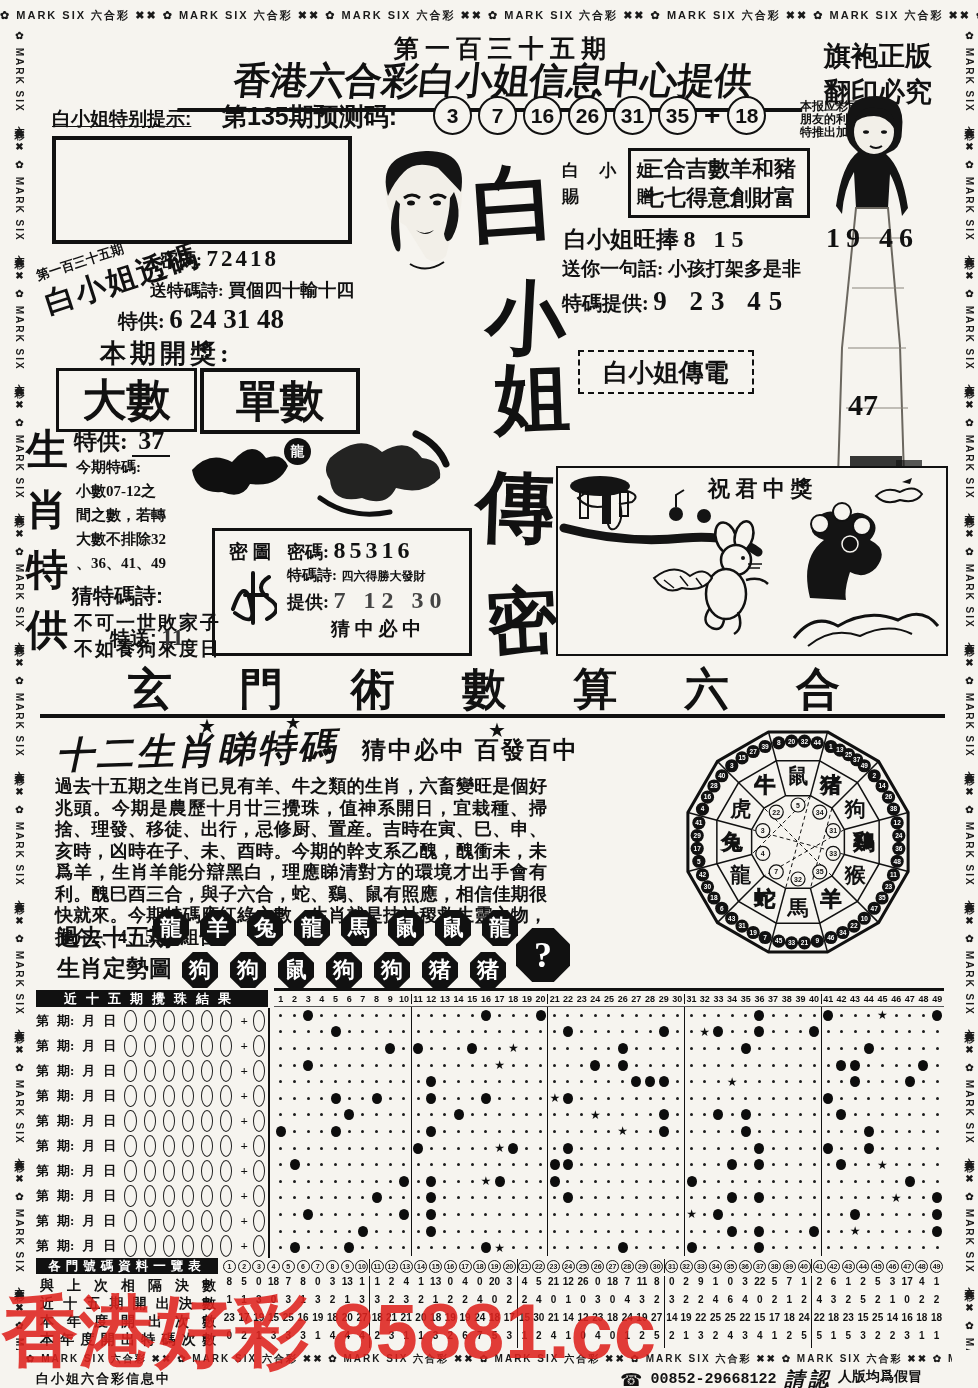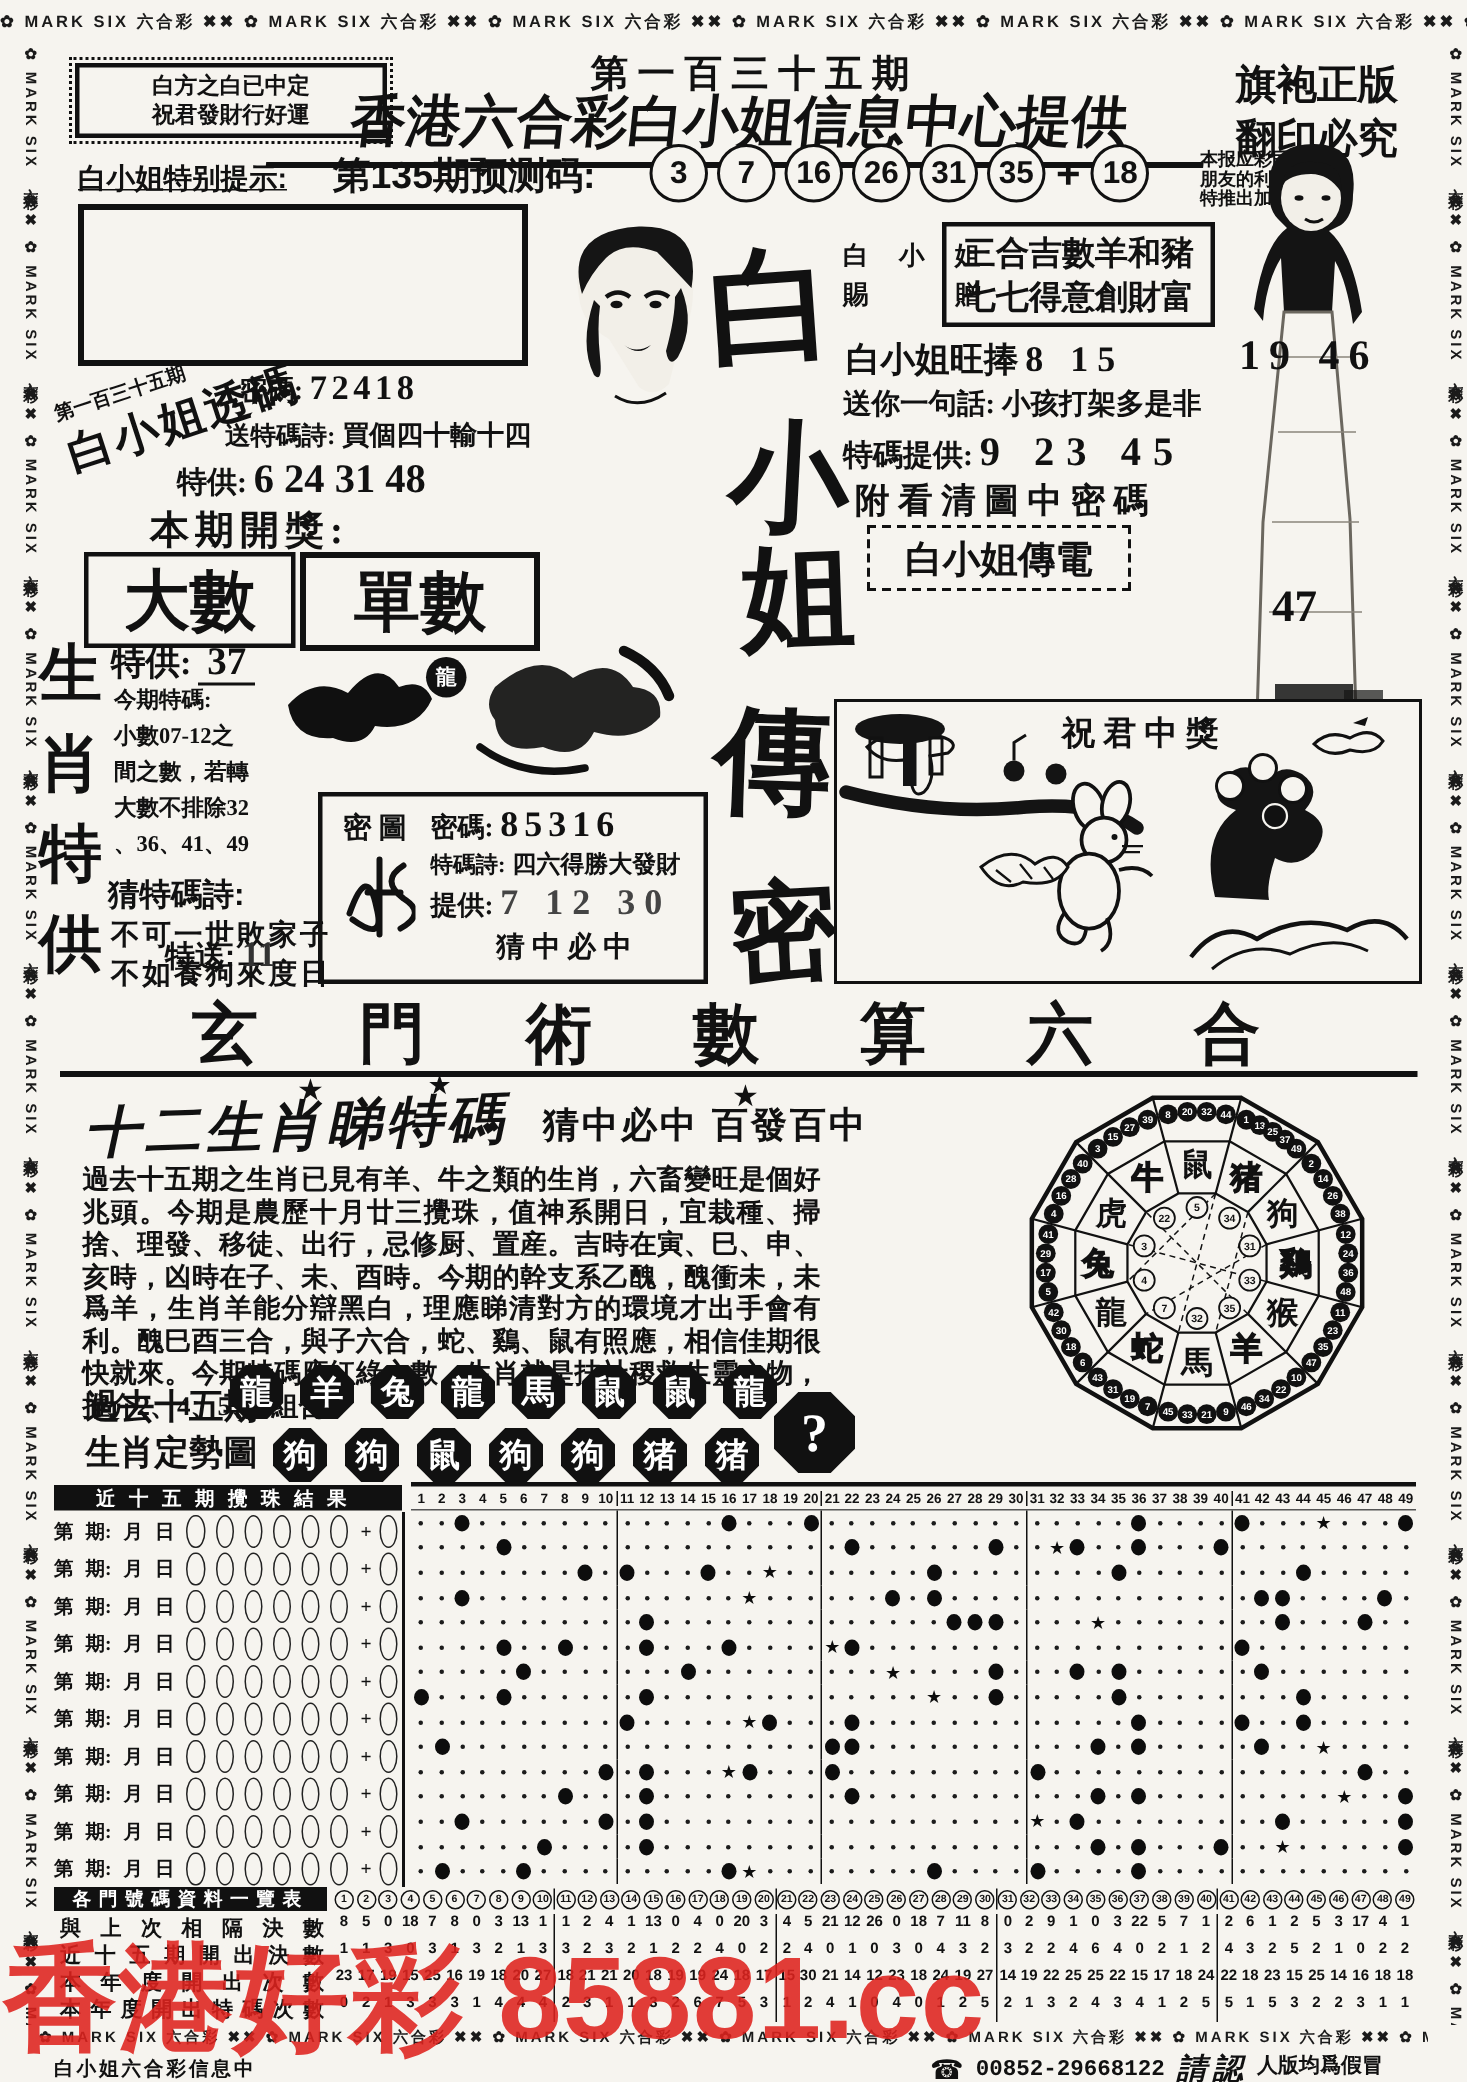--- a/index.html
+++ b/index.html
@@ -36,24 +36,20 @@
 <body>
 
 <div id="page">
 
   <div class="abs border-strip" style="left:0;top:2px;width:978px;height:26px;line-height:26px;">✿ MARK SIX 六合彩 ✖✖  ✿ MARK SIX 六合彩 ✖✖  ✿ MARK SIX 六合彩 ✖✖  ✿ MARK SIX 六合彩 ✖✖  ✿ MARK SIX 六合彩 ✖✖  ✿ MARK SIX 六合彩 ✖✖  ✿ MARK SIX 六合彩 ✖✖  ✿ MARK SIX 六合彩 ✖✖  ✿ MARK SIX 六合彩 ✖✖  ✿ MARK SIX 六合彩 ✖✖  ✿ MARK SIX 六合彩 ✖✖  ✿ MARK SIX 六合彩 ✖✖  ✿ MARK SIX 六合彩 ✖✖  ✿ MARK SIX 六合彩 ✖✖  </div>
   <div class="abs border-strip vstrip" style="left:2px;top:30px;">✿ MARK SIX 六合彩 ✖✖  ✿ MARK SIX 六合彩 ✖✖  ✿ MARK SIX 六合彩 ✖✖  ✿ MARK SIX 六合彩 ✖✖  ✿ MARK SIX 六合彩 ✖✖  ✿ MARK SIX 六合彩 ✖✖  ✿ MARK SIX 六合彩 ✖✖  ✿ MARK SIX 六合彩 ✖✖  ✿ MARK SIX 六合彩 ✖✖  ✿ MARK SIX 六合彩 ✖✖  ✿ MARK SIX 六合彩 ✖✖  ✿ MARK SIX 六合彩 ✖✖  ✿ MARK SIX 六合彩 ✖✖  ✿ MARK SIX 六合彩 ✖✖  ✿ MARK SIX 六合彩 ✖✖  ✿ MARK SIX 六合彩 ✖✖  ✿ MARK SIX 六合彩 ✖✖  ✿ MARK SIX 六合彩 ✖✖  </div>
   <div class="abs border-strip vstrip" style="left:952px;top:30px;">✿ MARK SIX 六合彩 ✖✖  ✿ MARK SIX 六合彩 ✖✖  ✿ MARK SIX 六合彩 ✖✖  ✿ MARK SIX 六合彩 ✖✖  ✿ MARK SIX 六合彩 ✖✖  ✿ MARK SIX 六合彩 ✖✖  ✿ MARK SIX 六合彩 ✖✖  ✿ MARK SIX 六合彩 ✖✖  ✿ MARK SIX 六合彩 ✖✖  ✿ MARK SIX 六合彩 ✖✖  ✿ MARK SIX 六合彩 ✖✖  ✿ MARK SIX 六合彩 ✖✖  ✿ MARK SIX 六合彩 ✖✖  ✿ MARK SIX 六合彩 ✖✖  ✿ MARK SIX 六合彩 ✖✖  ✿ MARK SIX 六合彩 ✖✖  ✿ MARK SIX 六合彩 ✖✖  ✿ MARK SIX 六合彩 ✖✖  </div>
   <div class="abs border-strip" style="left:26px;top:1350px;width:926px;height:18px;line-height:18px;font-size:10px;">✿ MARK SIX 六合彩 ✖✖  ✿ MARK SIX 六合彩 ✖✖  ✿ MARK SIX 六合彩 ✖✖  ✿ MARK SIX 六合彩 ✖✖  ✿ MARK SIX 六合彩 ✖✖  ✿ MARK SIX 六合彩 ✖✖  ✿ MARK SIX 六合彩 ✖✖  ✿ MARK SIX 六合彩 ✖✖  ✿ MARK SIX 六合彩 ✖✖  ✿ MARK SIX 六合彩 ✖✖  ✿ MARK SIX 六合彩 ✖✖  ✿ MARK SIX 六合彩 ✖✖  </div>
 
   <div class="abs sf b" style="left:300px;top:32px;width:400px;text-align:center;font-size:25px;">第 一 百 三 十 五 期</div>
-  <div class="abs corner-box" style="left:50px;top:42px;width:190px;">
-    <div class="b" style="font-size:15px;">白方之白已中定</div>
-    <div class="b" style="font-size:15px;">祝君發財行好運</div>
-  </div>
   <div class="abs sf" style="left:180px;top:56px;width:625px;text-align:center;font-size:37px;font-weight:900;transform:skewX(-6deg);border-bottom:4px solid #111;padding-bottom:2px;">香港六合彩白小姐信息中心提供</div>
   <div class="abs sf" style="left:808px;top:38px;width:140px;text-align:center;">
     <div style="font-size:27px;font-weight:900;">旗袍正版</div>
     <div style="font-size:27px;font-weight:900;">翻印必究</div>
   </div>
 
   <div class="abs b" style="left:52px;top:106px;font-size:19px;text-decoration:underline;">白小姐特别提示:</div>
   <div class="abs b" style="left:222px;top:100px;font-size:25px;">第135期预测码:</div>
   <div class="abs" id="pred" style="left:430px;top:96px;display:flex;align-items:center;">
       <span class="circle-num">3</span>
@@ -150,21 +146,21 @@
         <path d="M10,44 q12,-34 18,-4 q6,24 -16,8 M30,8 v50 M22,30 h22 M46,12 q-16,10 0,22 q16,10 -2,20" stroke="#111" stroke-width="4" fill="none" stroke-linecap="round"></path>
       </svg>
     </div>
     <div style="flex:1;padding:6px 4px 0 2px;">
       <div>
         <span class="sf b" style="font-size:18px;">密碼:</span>
         <span class="handnum" style="font-size:24px;letter-spacing:4px;">85316</span>
       </div>
       <div style="margin-top:2px;">
         <span class="sf b" style="font-size:15px;">特碼詩:</span>
-        <span class="sf b" style="font-size:16px;">四六得勝大發財</span>
+        <span class="sf b" style="font-size:12px;">四六得勝大發財</span>
       </div>
       <div style="margin-top:2px;">
         <span class="sf b" style="font-size:18px;">提供:</span>
         <span class="handnum" style="font-size:24px;color:#444;letter-spacing:6px;">7  12  30</span>
       </div>
       <div class="sf" style="font-size:19px;font-weight:900;text-align:center;margin-top:2px;">猜 中 必 中</div>
     </div>
   </div>
 
   <div class="abs sf b" style="left:562px;top:158px;font-size:17px;line-height:26px;letter-spacing:8px;">
@@ -177,21 +173,20 @@
   </div>
   <div class="abs" style="left:564px;top:224px;">
     <span class="sf b" style="font-size:23px;">白小姐旺捧</span>
     <span class="handnum" style="font-size:24px;letter-spacing:6px;">8  15</span>
   </div>
   <div class="abs sf b" style="left:562px;top:256px;font-size:19px;">送你一句話: 小孩打架多是非</div>
   <div class="abs" style="left:562px;top:286px;">
     <span class="sf b" style="font-size:20px;">特碼提供:</span>
     <span class="handnum" style="font-size:27px;letter-spacing:8px;">9  23  45</span>
   </div>
-  <div class="abs sf" style="left:570px;top:318px;font-size:23px;font-weight:900;">附 看 清 圖 中 密 碼</div>
   <div class="abs dashedbox" style="left:578px;top:350px;width:172px;height:40px;align-items:center;">
       <span style="font-size:25px;font-weight:900;font-family:'Liberation Serif',serif;">白小姐傳電</span>
     </div>
   <div class="abs sf" style="left:596px;top:480px;font-size:20px;font-weight:900;letter-spacing:4px;">敬請彩民留意!</div>
   <div class="abs b" style="left:742px;top:506px;font-size:13px;font-family:'Liberation Serif',serif;border-top:1px dotted #111;padding-top:2px;">本期推介四平碼: 10, 25, 39, 41</div>
 
   <svg class="abs" style="left:798px;top:88px;" width="148" height="420" viewBox="0 0 148 420">
     <path d="M48,40 Q46,8 78,8 Q108,8 104,42 Q104,56 96,62 L88,66 Q104,80 110,120 L104,128 Q100,100 92,86 L90,120 L58,120 L56,84 Q46,100 44,126 L38,118 Q44,76 60,64 L54,58 Q48,52 48,40 Z" fill="#141414"></path>
     <ellipse cx="76" cy="44" rx="20" ry="22" fill="#f2efe8"></ellipse>
     <path d="M56,36 Q60,18 78,20 Q98,20 96,40 Q88,28 76,28 Q62,28 56,36 Z" fill="#141414"></path>

